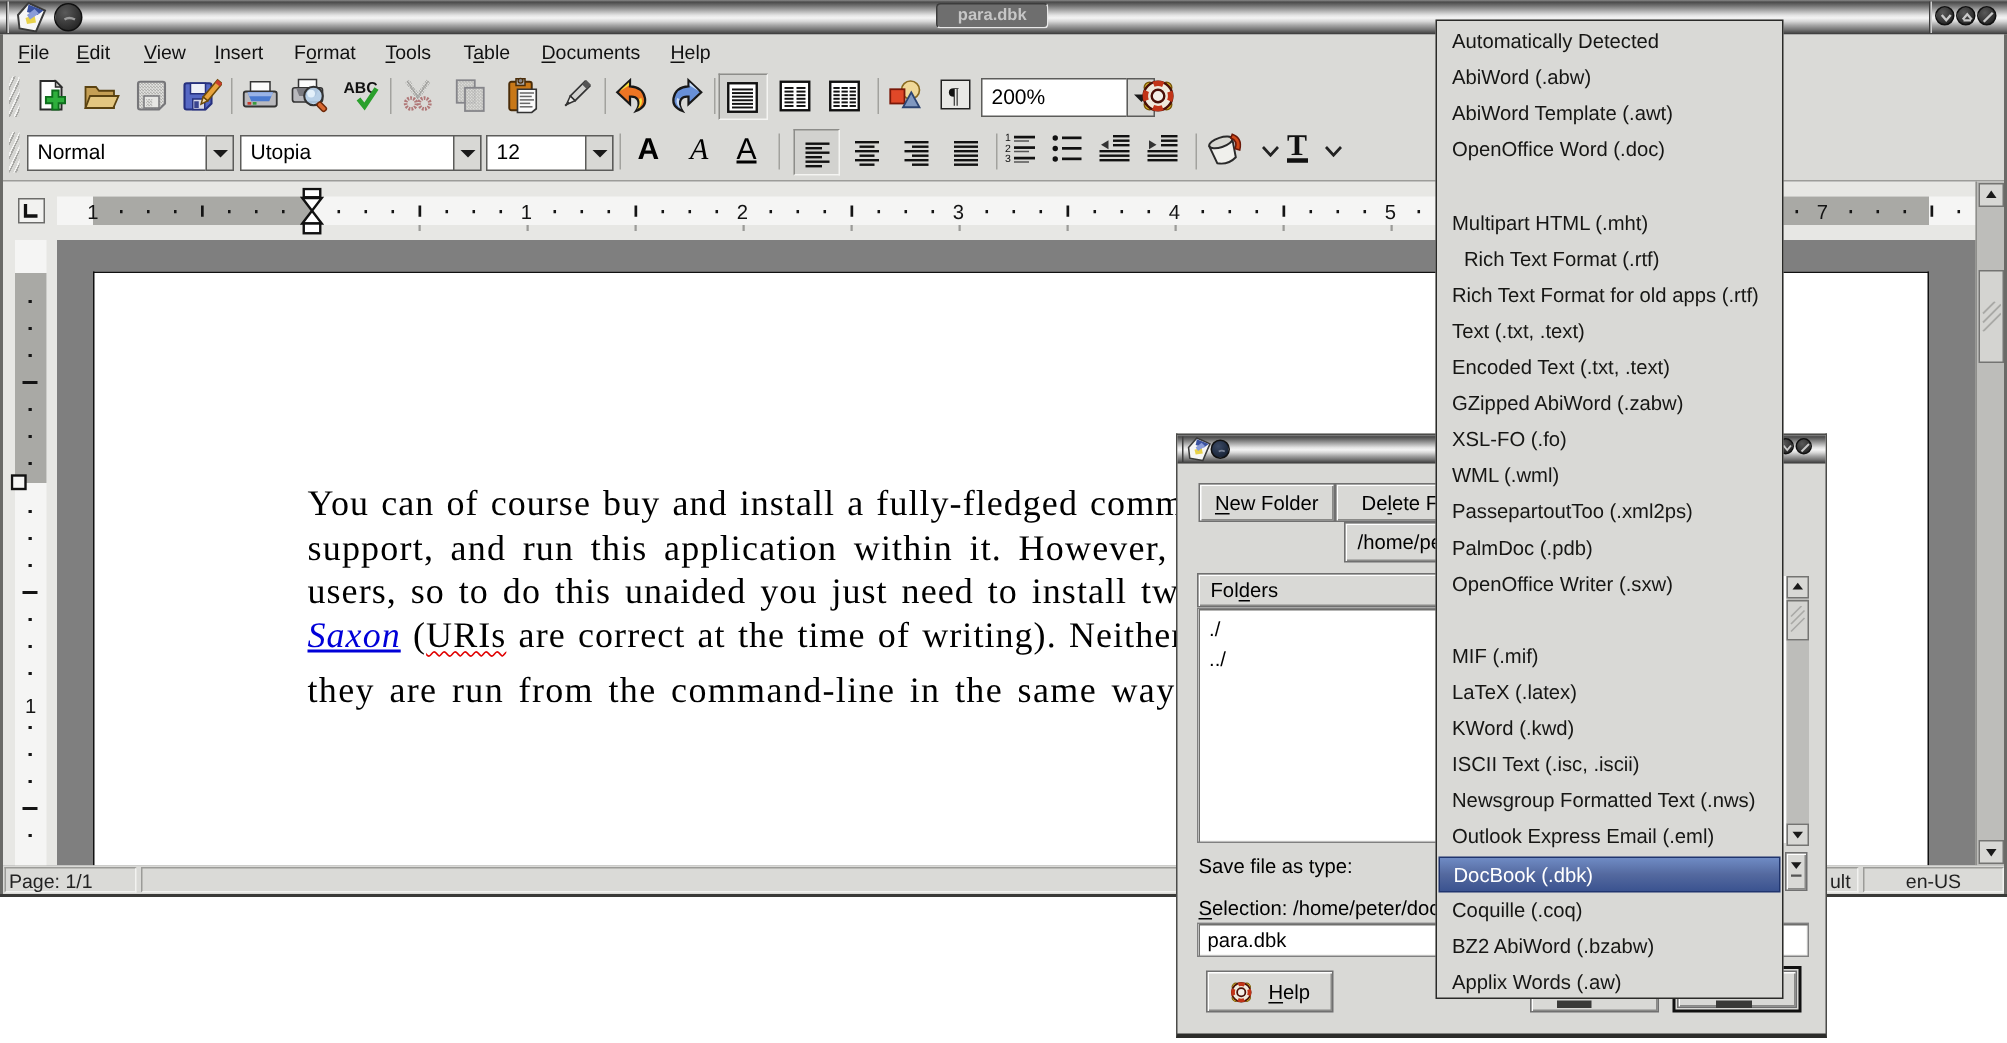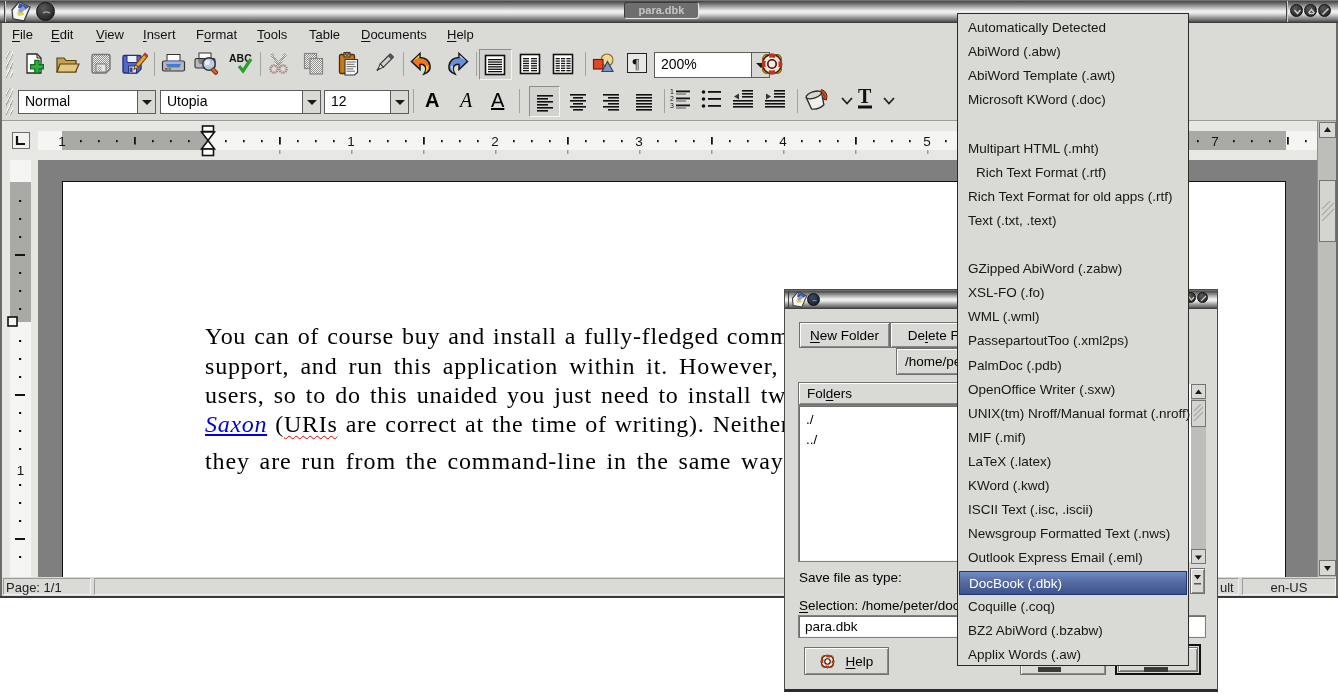--- a/index.html
+++ b/index.html
@@ -579,32 +579,32 @@
 <div class="abs" style="left:330px;top:354px;width:86px;height:31px;border:2px solid #111;background:#d9d9d6;">
       <div class="gbtn" style="left:1px;top:1px;width:80px;height:25px;"></div>
     </div>
 <div class="abs" style="left:253px;top:377px;width:23px;height:5px;background:#3a3a38;"></div>
 <div class="abs" style="left:359px;top:377px;width:24px;height:5px;background:#3a3a38;"></div>
 </div>
 <div id="popup">
 <div class="pitem" style="top:2px;">Automatically Detected</div>
 <div class="pitem" style="top:26px;">AbiWord (.abw)</div>
 <div class="pitem" style="top:50px;">AbiWord Template (.awt)</div>
-<div class="pitem" style="top:74px;">Microsoft KWord (.doc)</div>
+<div class="pitem" style="top:74px;">OpenOffice Word (.doc)</div>
 <div class="pitem" style="top:123px;">Multipart HTML (.mht)</div>
 <div class="pitem" style="top:147px;padding-left:17px;">Rich Text Format (.rtf)</div>
 <div class="pitem" style="top:171px;">Rich Text Format for old apps (.rtf)</div>
 <div class="pitem" style="top:195px;">Text (.txt, .text)</div>
+<div class="pitem" style="top:219px;">Encoded Text (.txt, .text)</div>
 <div class="pitem" style="top:243px;">GZipped AbiWord (.zabw)</div>
 <div class="pitem" style="top:267px;">XSL-FO (.fo)</div>
 <div class="pitem" style="top:291px;">WML (.wml)</div>
 <div class="pitem" style="top:315px;">PassepartoutToo (.xml2ps)</div>
 <div class="pitem" style="top:340px;">PalmDoc (.pdb)</div>
 <div class="pitem" style="top:364px;">OpenOffice Writer (.sxw)</div>
-<div class="pitem" style="top:388px;">UNIX(tm) Nroff/Manual format (.nroff)</div>
 <div class="pitem" style="top:412px;">MIF (.mif)</div>
 <div class="pitem" style="top:436px;">LaTeX (.latex)</div>
 <div class="pitem" style="top:460px;">KWord (.kwd)</div>
 <div class="pitem" style="top:484px;">ISCII Text (.isc, .iscii)</div>
 <div class="pitem" style="top:508px;">Newsgroup Formatted Text (.nws)</div>
 <div class="pitem" style="top:532px;">Outlook Express Email (.eml)</div>
 <div class="pitem psel" style="top:557px;">DocBook (.dbk)</div>
 <div class="pitem" style="top:581px;">Coquille (.coq)</div>
 <div class="pitem" style="top:605px;">BZ2 AbiWord (.bzabw)</div>
 <div class="pitem" style="top:629px;">Applix Words (.aw)</div>

